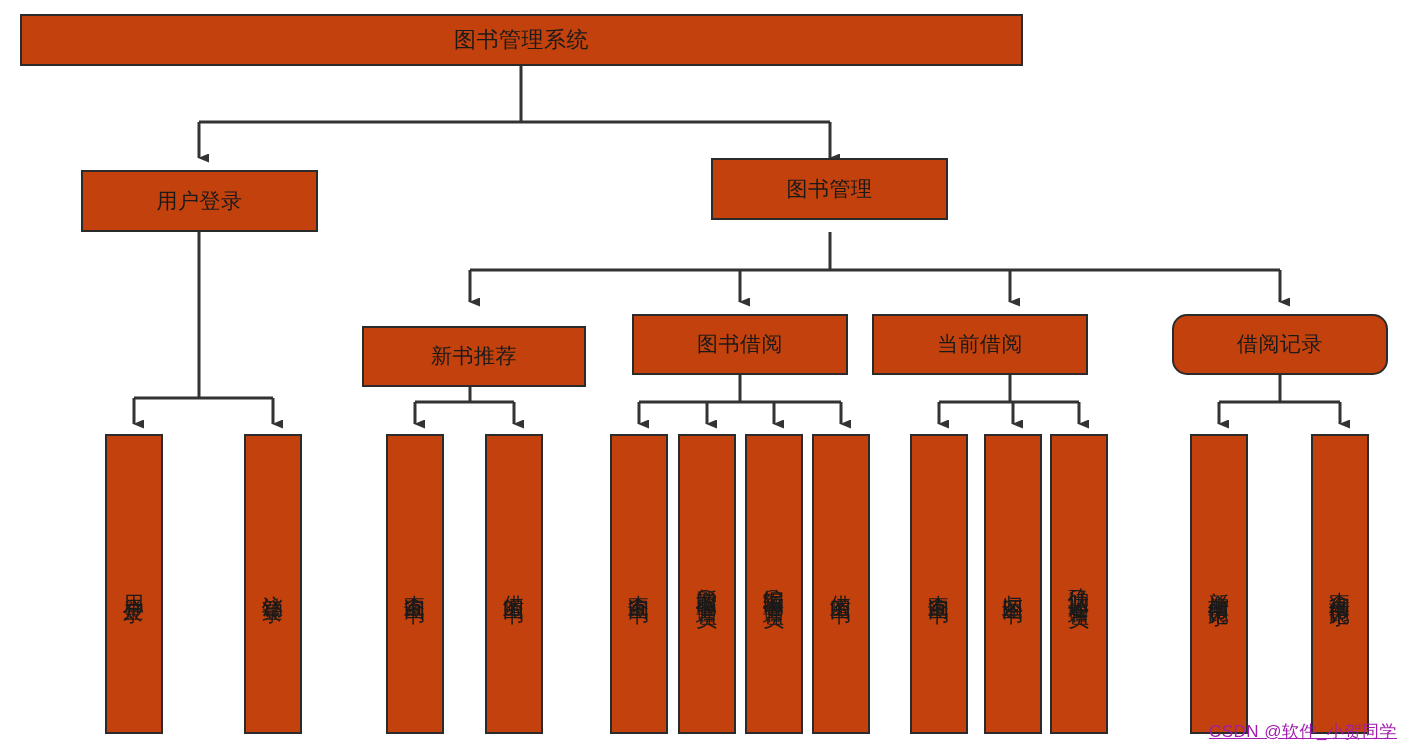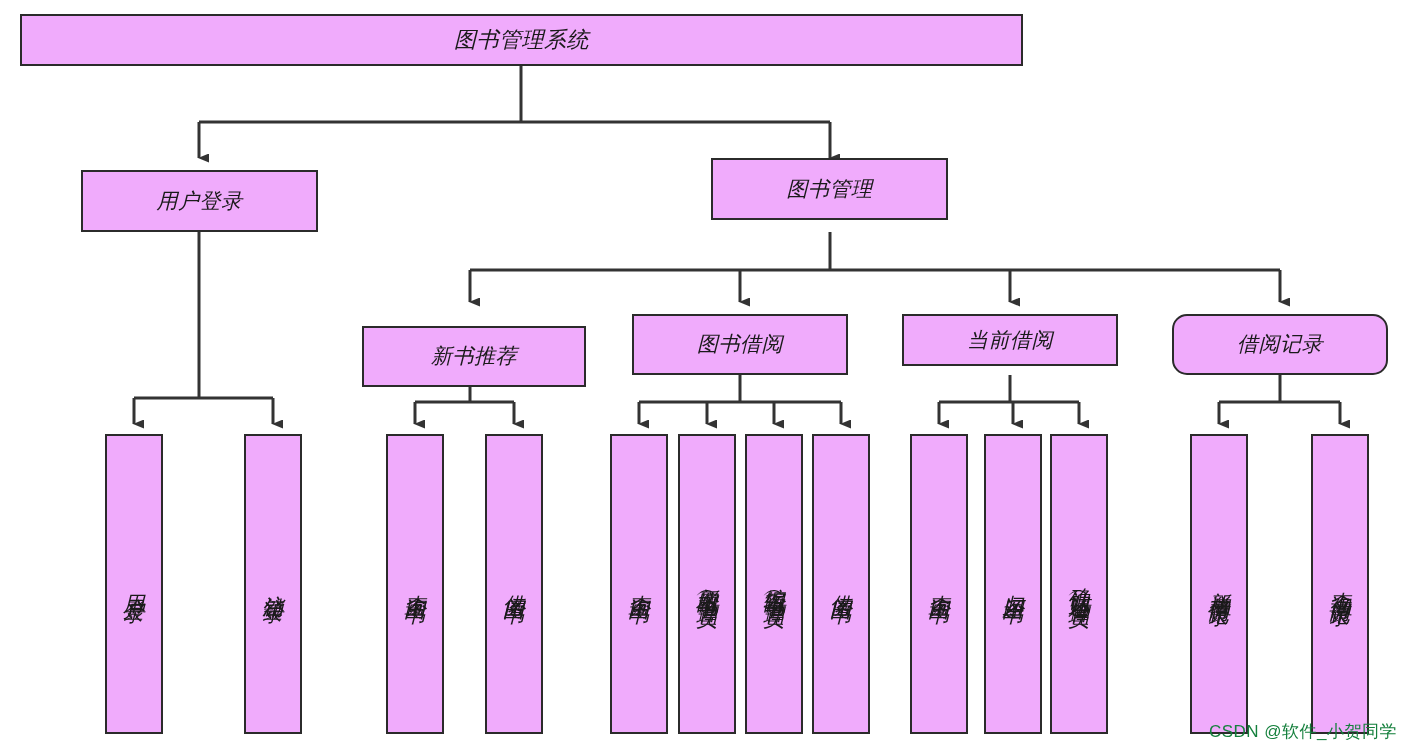--- a/index.html
+++ b/index.html
@@ -24,27 +24,26 @@
     position: absolute;
     left: 0;
     top: 0;
     width: 1405px;
     height: 747px;
     pointer-events: none;
   }
   .node {
     position: absolute;
     box-sizing: border-box;
-    background: #f0abfc;
+    background: #c2410c;
     border: 2px solid #2b2b2b;
     display: flex;
     align-items: center;
     justify-content: center;
     overflow: hidden;
-    font-style: italic;
   }
   .node .label {
     color: #1a1a1a;
     line-height: 1.18;
     text-align: center;
     white-space: nowrap;
   }
   .node.horizontal .label {
     font-size: 21px;
     letter-spacing: 0.5px;
@@ -63,24 +62,25 @@
     letter-spacing: 3px;
     line-height: 1;
     white-space: normal;
     max-height: 288px;
   }
   #watermark {
     position: absolute;
     right: 8px;
     bottom: 4px;
     font-size: 17px;
-    color: #15803d;
+    color: #a21caf;
     letter-spacing: 0.5px;
     white-space: nowrap;
     user-select: none;
+    text-decoration: underline;
   }
 </style>
 </head>
 <body>
 
 <div id="diagram-root">
 
   <svg class="connectors" viewBox="0 0 1405 747">
     <defs>
       <marker id="arrowhead" markerWidth="9" markerHeight="11" refX="4.5" refY="10" orient="auto" markerUnits="userSpaceOnUse">
@@ -149,21 +149,21 @@
   <div class="node horizontal" id="node-book-manage" style="left: 711px; top: 158px; width: 237px; height: 62px;">
     <span class="label">图书管理</span>
   </div>
 
   <div class="node horizontal" id="node-new-book-recommend" style="left: 362px; top: 326px; width: 224px; height: 61px;">
     <span class="label">新书推荐</span>
   </div>
   <div class="node horizontal" id="node-book-borrow" style="left: 632px; top: 314px; width: 216px; height: 61px; align-items: center;">
     <span class="label">图书借阅</span>
   </div>
-  <div class="node horizontal" id="node-current-borrow" style="left: 902px; top: 314px; width: 216px; height: 52px;">
+  <div class="node horizontal" id="node-current-borrow" style="left: 872px; top: 314px; width: 216px; height: 61px;">
     <span class="label">当前借阅</span>
   </div>
   <div class="node horizontal" id="node-borrow-record" style="left: 1172px; top: 314px; width: 216px; height: 61px; border-radius: 15px;">
     <span class="label">借阅记录</span>
   </div>
 
   <div class="node vertical" id="node-leaf-user-login" style="left: 105px; top: 434px; width: 58px; height: 300px;">
     <span class="label">用户登录</span>
   </div>
   <div class="node vertical" id="node-leaf-logout-login" style="left: 244px; top: 434px; width: 58px; height: 300px;">

